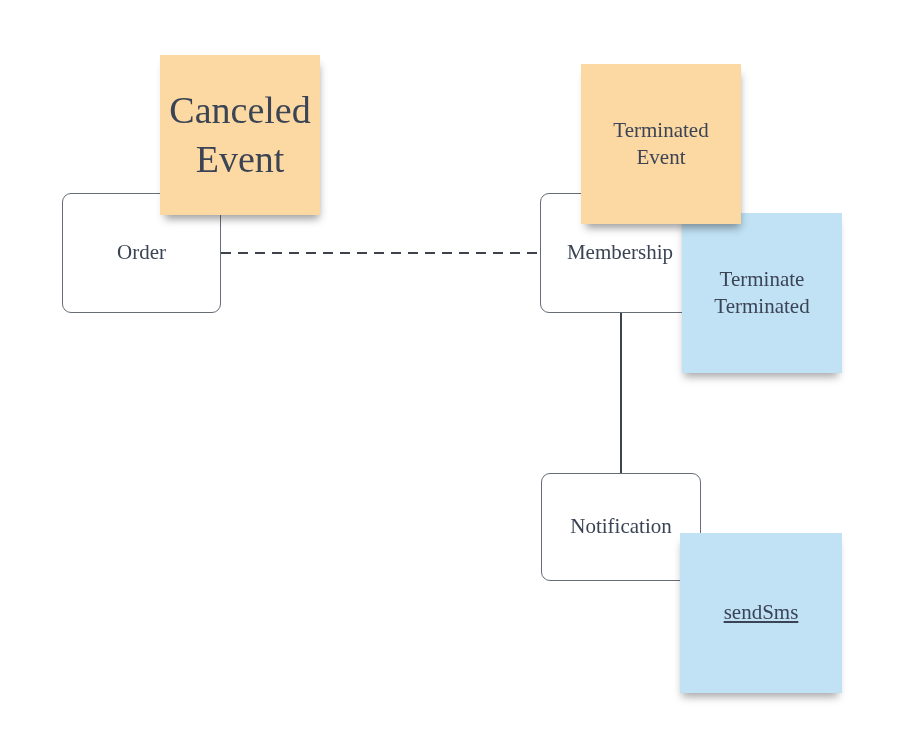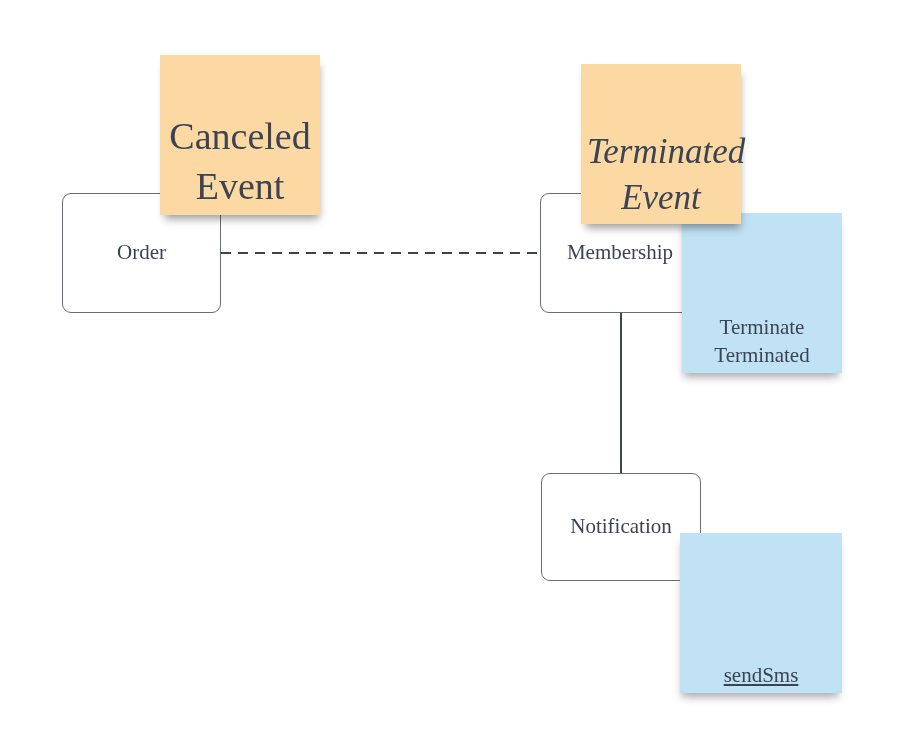--- a/index.html
+++ b/index.html
@@ -33,21 +33,21 @@
     font-size: 21px;
     line-height: 1.2;
     text-align: center;
     color: #3b4454;
   }
 
   
   .note {
     position: absolute;
     display: flex;
-    align-items: flex-end;
+    align-items: center;
     justify-content: center;
     text-align: center;
     box-sizing: border-box;
     padding: 4px 6px;
   }
   .note-event {
     background: #fcd8a2;
     box-shadow: 2px 7px 8px -3px rgba(40, 40, 40, 0.45);
     z-index: 4;
   }
@@ -55,21 +55,21 @@
     background: #c0e2f4;
     box-shadow: -1px 7px 8px -3px rgba(40, 40, 40, 0.40);
     z-index: 3;
   }
   .note .label { width: 100%; }
 
   #note-canceled-event   { left: 160px; top: 55px;  width: 160px; height: 160px; }
   #note-canceled-event .label   { font-size: 38px; line-height: 1.3; }
 
   #note-terminated-event { left: 581px; top: 64px;  width: 160px; height: 160px; }
-  #note-terminated-event .label { font-size: 35px; line-height: 1.3; font-style: italic; }
+  #note-terminated-event .label { font-size: 21px; line-height: 1.3; }
 
   #note-terminate-membership { left: 682px; top: 213px; width: 160px; height: 160px; }
   #note-terminate-membership .label { font-size: 21px; line-height: 1.3; }
 
   #note-send-sms { left: 680px; top: 533px; width: 162px; height: 160px; text-decoration: underline; }
   #note-send-sms .label { font-size: 21px; line-height: 1.3; }
 
   #box-order        { left: 62px;  top: 193px; width: 159px; height: 120px; }
   #box-membership   { left: 540px; top: 193px; width: 160px; height: 120px; }
   #box-notification { left: 541px; top: 473px; width: 160px; height: 108px; }

